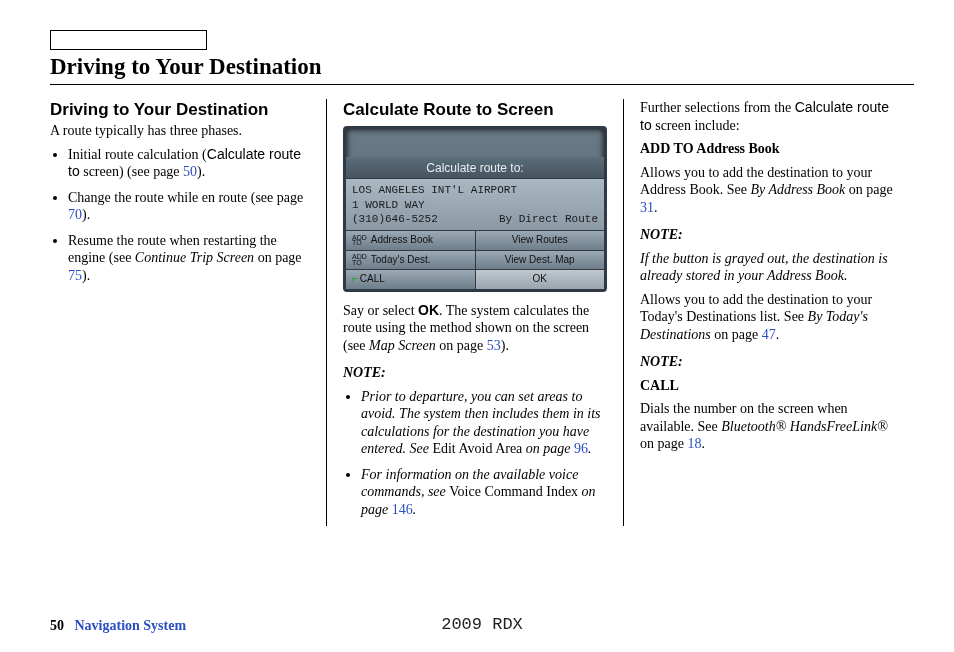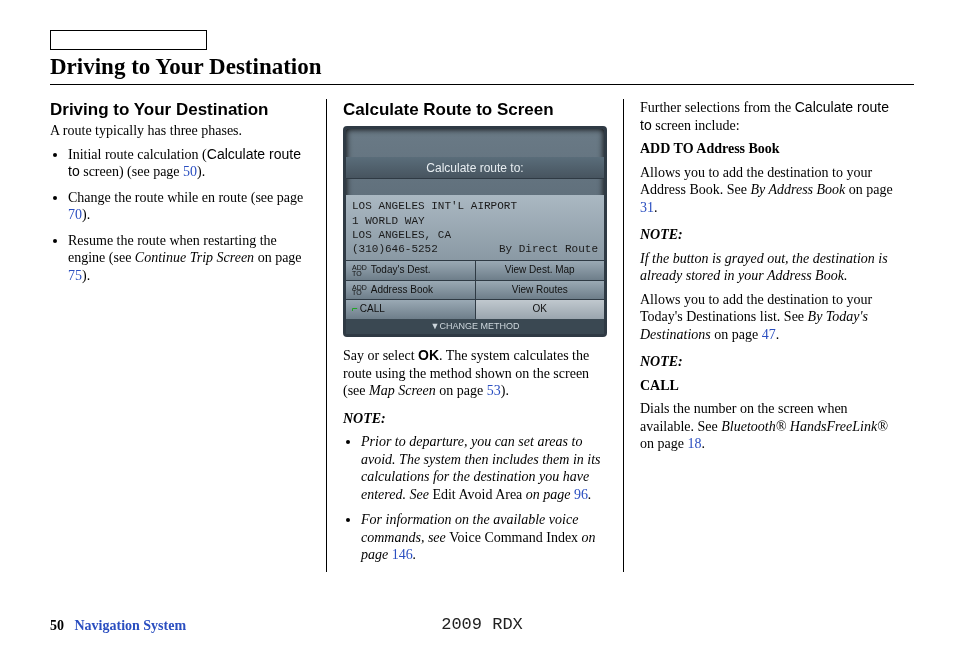--- a/index.html
+++ b/index.html
@@ -85,21 +85,20 @@
     border-bottom: 1px solid #2f3a44;
     margin-top: 28px;
   }
   .screen-body {
     background: linear-gradient(#aab8c2, #8a99a4);
     color: #1a1a1a;
     padding: 4px 6px;
     font-size: 11px;
     line-height: 1.3;
     font-family: "Courier New", monospace;
-    margin-top: 16px;
   }
   .screen-row {
     display: flex;
     justify-content: space-between;
   }
   .btn-row {
     display: flex;
     border-top: 1px solid #2f3a44;
   }
   .btn-row > div {
@@ -172,48 +171,46 @@
     </div>
 
     <div class="col col2">
       <h2>Calculate Route to Screen</h2>
 
       <div class="screen">
         <div class="screen-title">Calculate route to:</div>
         <div class="screen-body">
           <div>LOS ANGELES INT'L AIRPORT</div>
           <div>1 WORLD WAY</div>
-          <div>LOS ANGELES, CA</div>
           <div class="screen-row">
             <span>(310)646-5252</span>
             <span>By Direct Route</span>
           </div>
+        </div>
+        <div class="btn-row">
+          <div>
+              <span class="addto">ADD<br>TO</span>
+              <span>Address Book</span>
+            </div>
+          <div class="right">View Routes</div>
         </div>
         <div class="btn-row">
           <div>
               <span class="addto">ADD<br>TO</span>
               <span>Today's Dest.</span>
             </div>
           <div class="right">View Dest. Map</div>
         </div>
-        <div class="btn-row">
-          <div>
-              <span class="addto">ADD<br>TO</span>
-              <span>Address Book</span>
-            </div>
-          <div class="right">View Routes</div>
-        </div>
         <div class="btn-row call-row">
           <div>
               <span class="call">⌐ </span>
               <span>CALL</span>
             </div>
           <div class="ok right">OK</div>
         </div>
-        <div class="screen-footer">▼CHANGE METHOD</div>
       </div>
 
       <p>
         <span>Say or select </span><span class="sans bold">OK</span><span>. The system calculates the route using the method shown on the screen (see </span><span class="italic">Map Screen</span><span> on page </span><span class="link">53</span><span>).</span>
       </p>
 
       <p class="note-label">NOTE:</p>
       <ul class="bullets">
         <li class="italic">
           <span>Prior to departure, you can set areas to avoid. The system then includes them in its calculations for the destination you have entered. See </span><span style="font-style:normal">Edit Avoid Area</span><span> on page </span><span class="link" style="font-style:normal">96</span><span>.</span>

